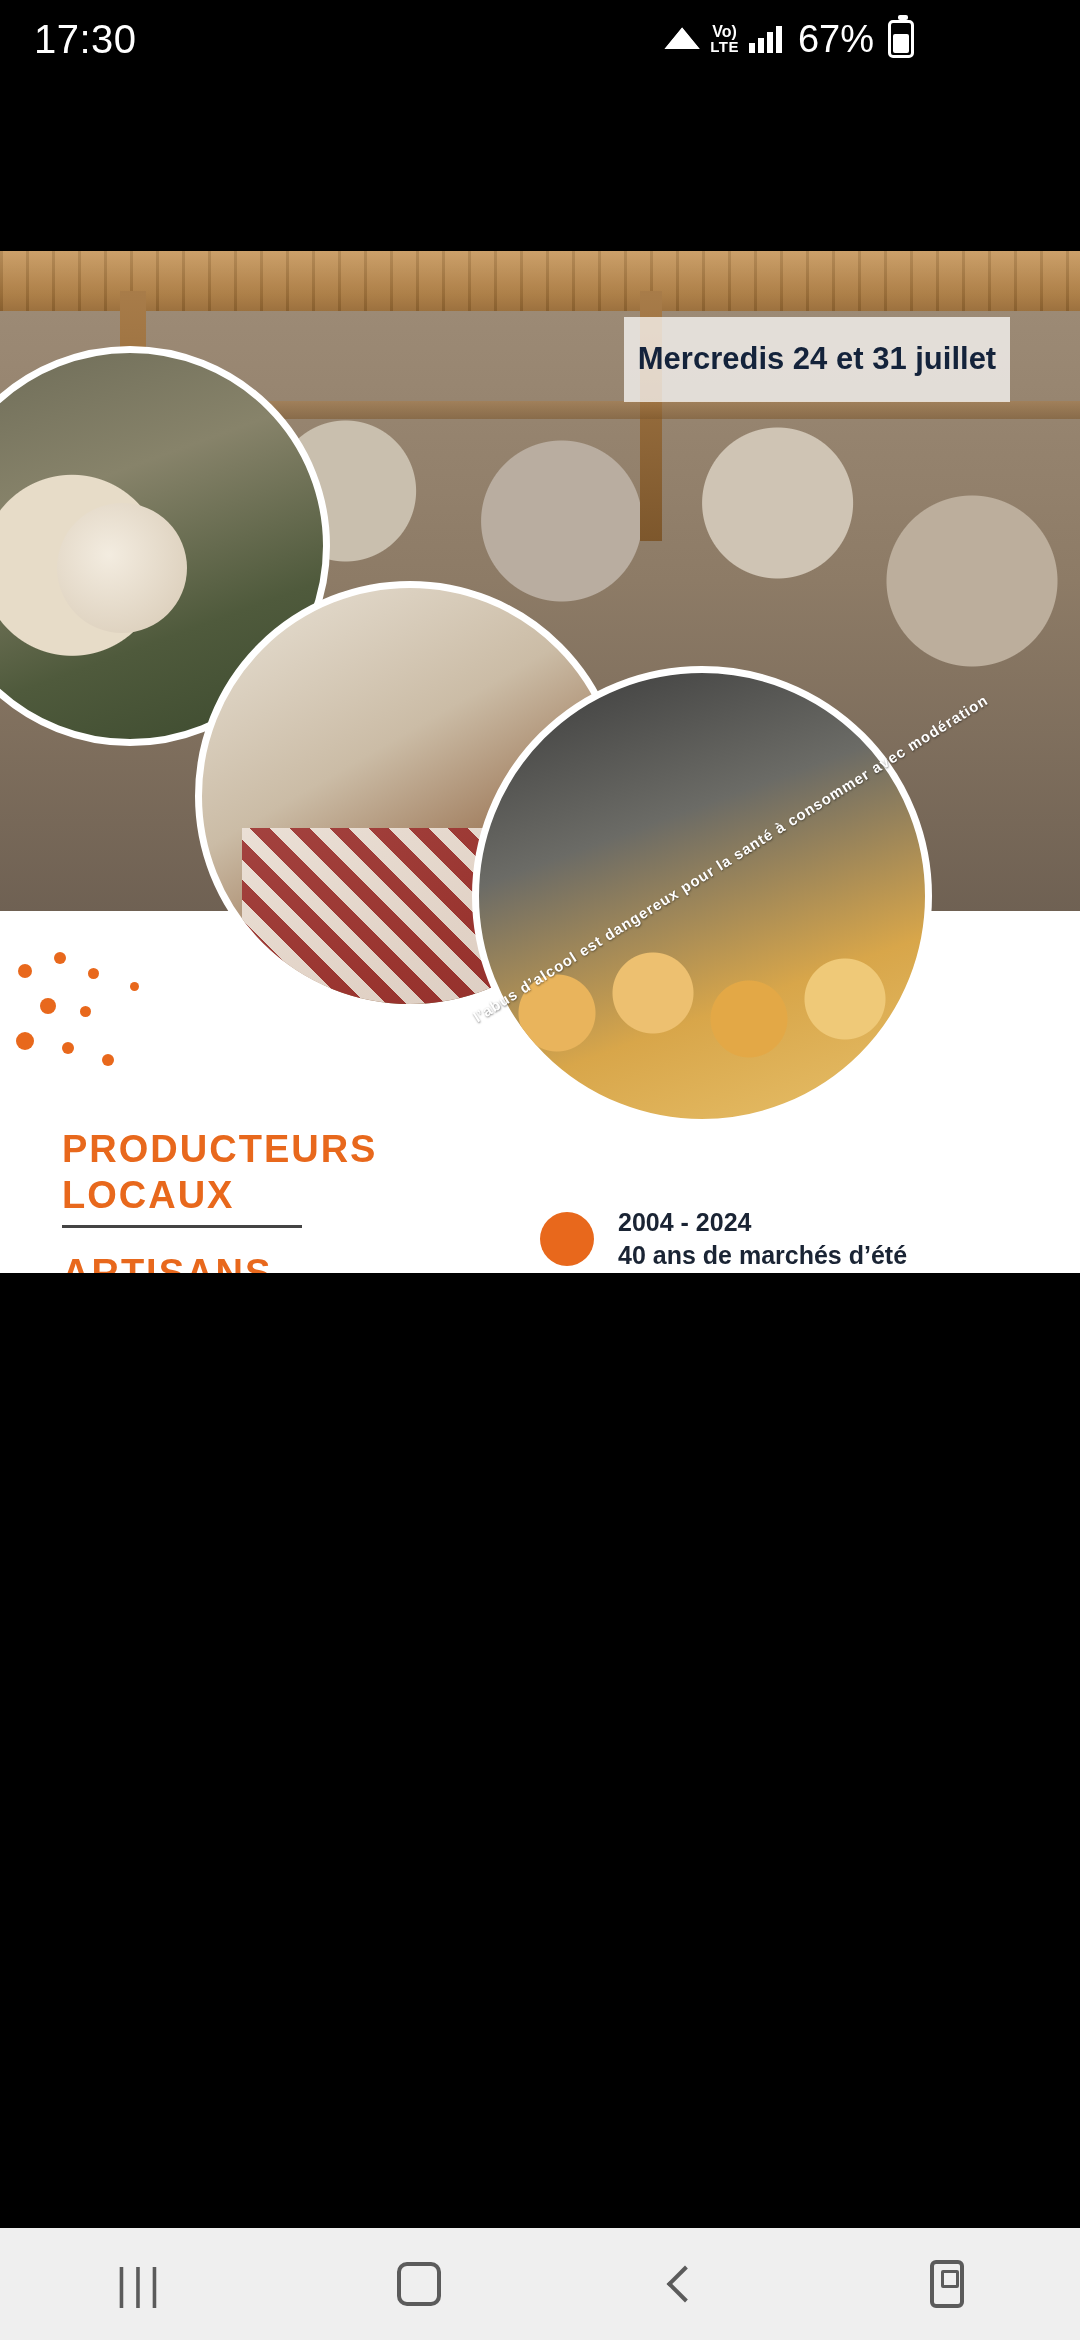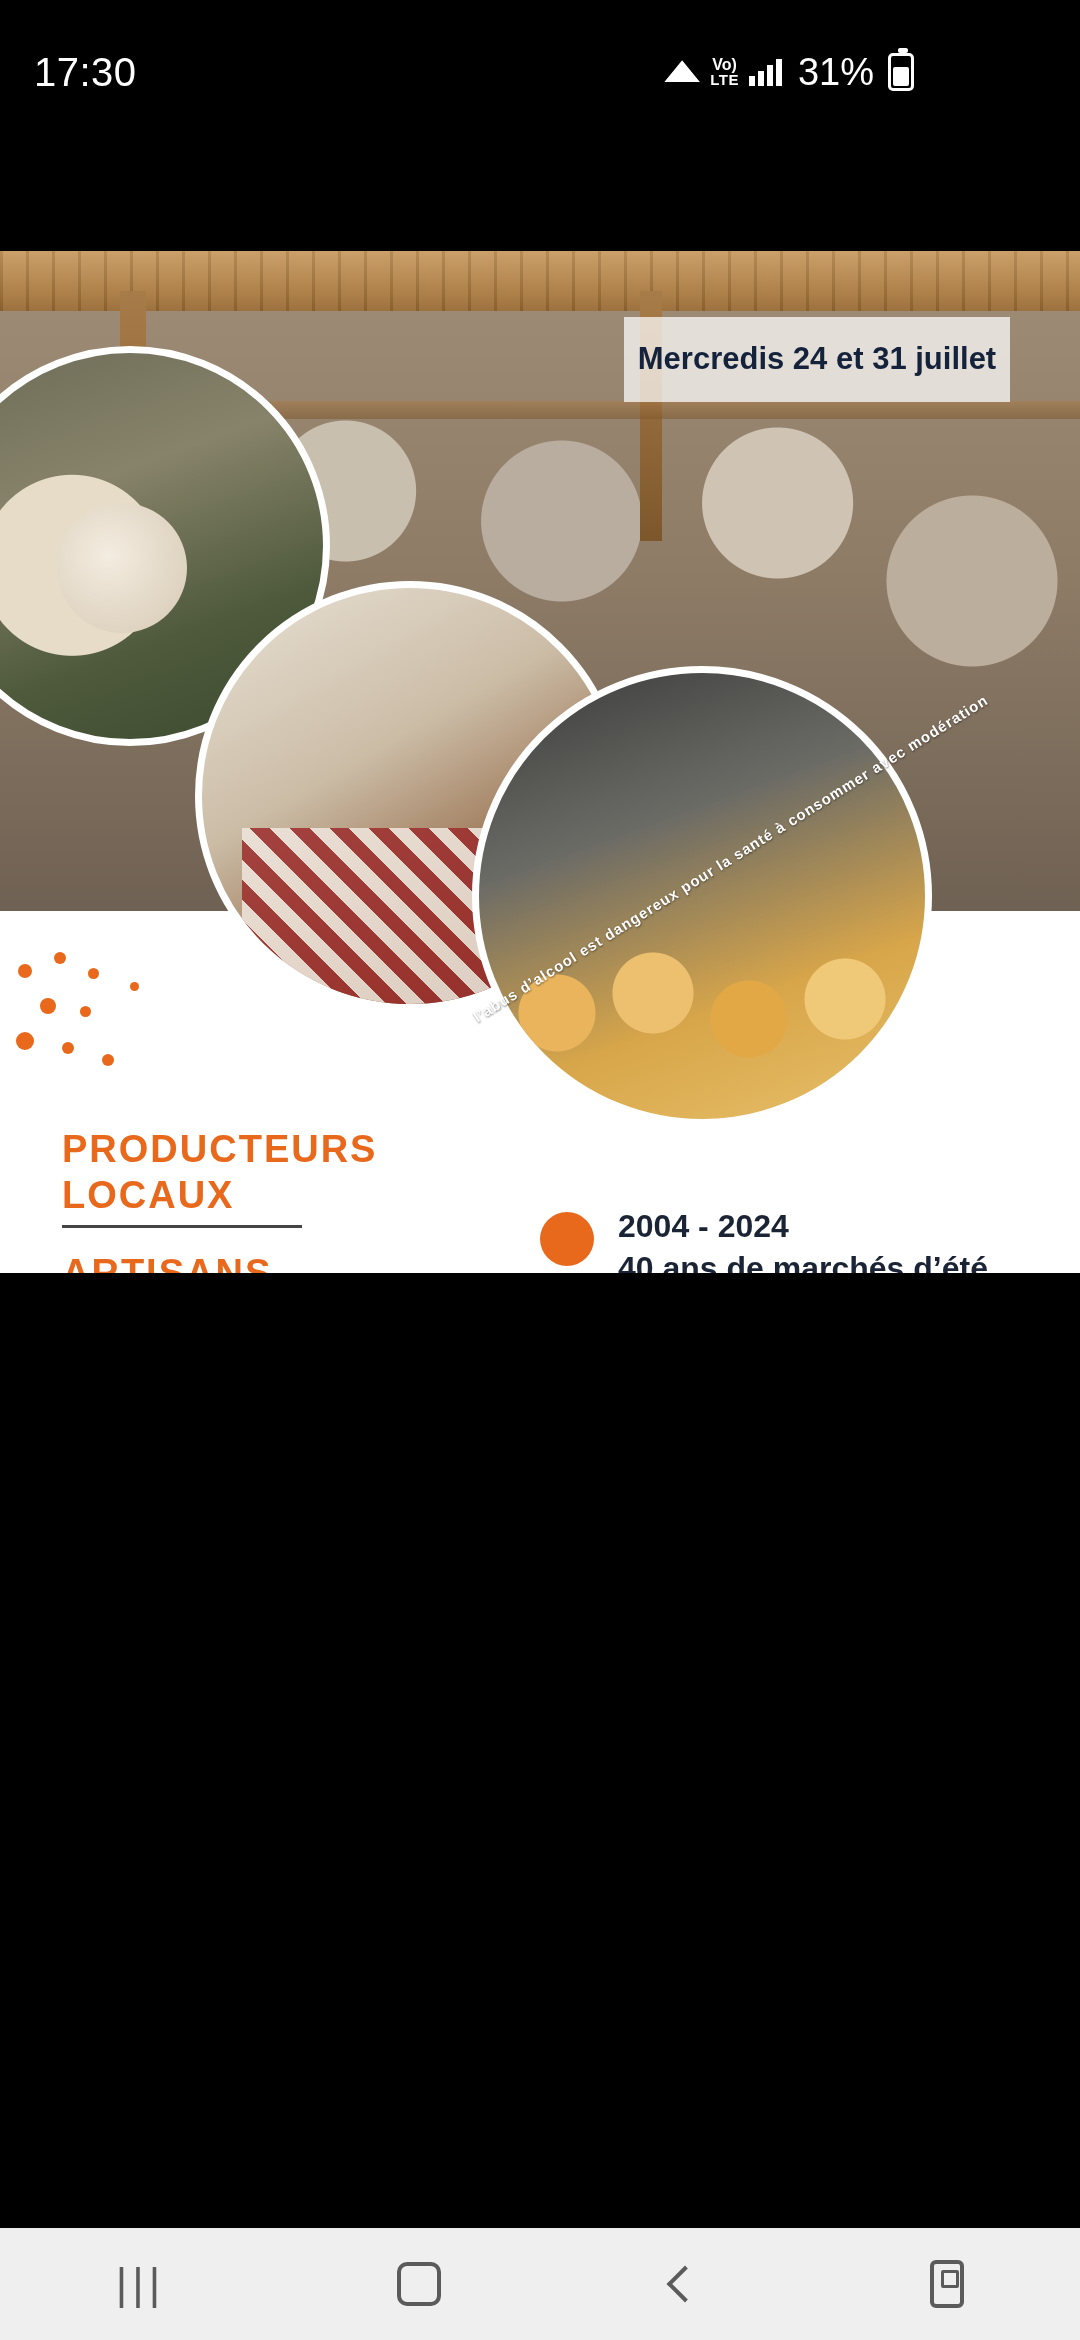--- a/index.html
+++ b/index.html
@@ -2,21 +2,21 @@
 <html><head>
 <meta charset="utf-8">
 <style>
   * { margin:0; padding:0; box-sizing:border-box; }
   html,body { width:1080px; height:2340px; background:#000; font-family:"Liberation Sans", sans-serif; }
   .phone { position:relative; width:1080px; height:2340px; background:#000; overflow:hidden; }
 
   
   .statusbar { position:absolute; top:0; left:0; width:948px; height:78px;
      display:flex; align-items:center; justify-content:space-between;
-     padding:0 34px; color:#fff;margin-top:33px; }
+     padding:0 34px; color:#fff; }
   .clock { font-size:40px; font-weight:400; letter-spacing:0.5px; }
   .status-right { display:flex; align-items:center; gap:10px; }
   .ic { display:inline-block; }
   .wifi { width:36px; height:28px; position:relative; }
   .wifi:before{ content:""; position:absolute; left:0; top:2px; width:0; height:0;
      border-left:18px solid transparent; border-right:18px solid transparent; border-bottom:22px solid #fff;
      clip-path:polygon(50% 0%, 100% 100%, 0% 100%); }
   .volte { font-size:16px; line-height:15px; text-align:center; font-weight:700; color:#fff; }
   .volte small { display:block; font-size:15px; letter-spacing:0.5px;}
   .signal { display:flex; align-items:flex-end; gap:3px; height:28px; }
@@ -87,21 +87,21 @@
 
   
   .keywords { position:absolute; left:62px; top:875px; width:420px; }
   .kw { color:#e8681c; font-weight:800; font-size:38px; letter-spacing:2px; line-height:1.22; padding-bottom:6px; }
   .kw-rule { height:3px; background:#444; width:240px; margin:0 0 22px 0; }
 
   
   .info { position:absolute; left:540px; top:955px; width:500px; }
   .info-row { display:flex; align-items:flex-start; gap:24px; margin-bottom:32px; }
   .bullet { width:54px; height:54px; border-radius:50%; background:#e8681c; flex:0 0 54px; margin-top:6px; }
-  .info-lines div { font-size:32px; font-weight:700; color:#1a2434; line-height:1.3; }
+  .info-lines div { font-size:25px; font-weight:700; color:#1a2434; line-height:1.3; }
 
   
   .navbar { position:absolute; bottom:0; left:0; width:1080px; height:112px; background:#efefef;
         display:flex; align-items:center; justify-content:space-around; }
   .nav-ic { color:#5b5b5b; }
   .recents { font-size:44px; letter-spacing:5px; }
   .home { width:44px; height:44px; border:4px solid #5b5b5b; border-radius:10px; }
   .back { width:26px; height:26px; border-left:4px solid #5b5b5b; border-bottom:4px solid #5b5b5b; transform:rotate(45deg); }
   .square-app { width:34px; height:48px; border:4px solid #5b5b5b; border-radius:6px; position:relative;}
   .square-app:after{content:"";position:absolute;left:7px;top:6px;width:12px;height:12px;border:3px solid #5b5b5b;border-radius:2px;}
@@ -118,21 +118,21 @@
       <span class="volte">
         <span>Vo)</span>
         <small>LTE</small>
       </span>
       <span class="signal">
           <i></i>
           <i></i>
           <i></i>
           <i></i>
         </span>
-      <span class="batt-pct">31%</span>
+      <span class="batt-pct">67%</span>
       <span class="batt"></span>
     </div>
   </div>
 
   <div class="poster">
 
     <div class="photo-top">
       <div class="wood"></div>
       <div class="crowd"></div>
       <div class="beam v1"></div>

